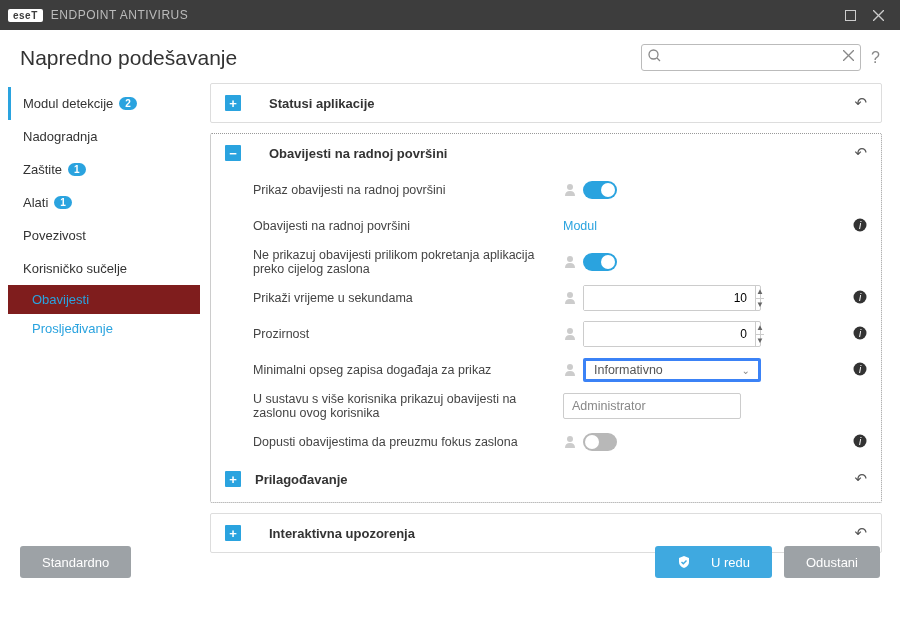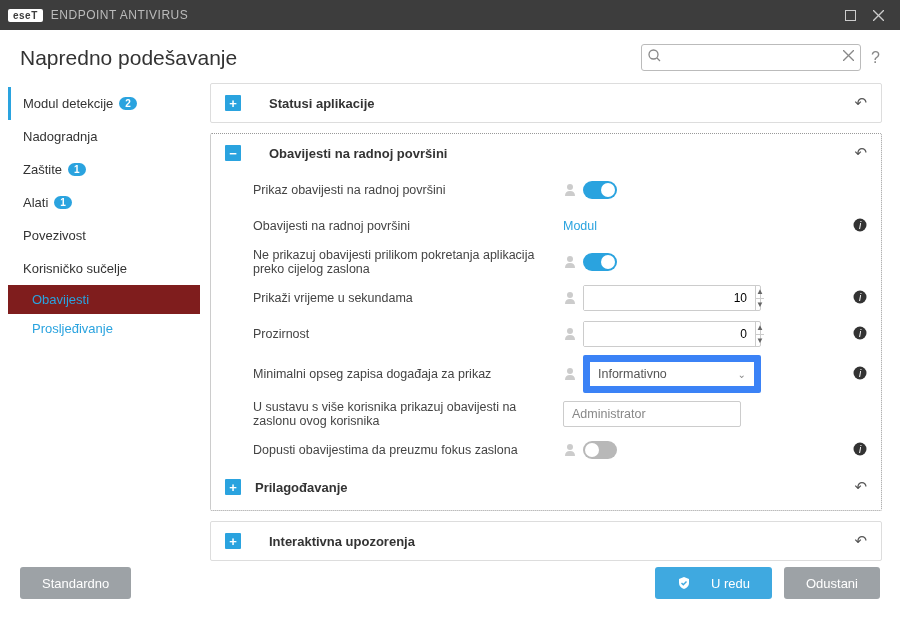--- a/index.html
+++ b/index.html
@@ -53,30 +53,30 @@
 .toggle.off .knob { left: 2px; }
 
 .link-val { color: #2aa3df; font-size: 12.5px; cursor: pointer; }
 
 .spinner { display: flex; align-items: stretch; width: 178px; border: 1px solid #ccc; border-radius: 2px; height: 26px; }
 .spinner input { flex: 1; border: none; text-align: right; padding: 0 8px; font-size: 12px; outline: none; }
 .spin-btns { display: flex; flex-direction: column; border-left: 1px solid #ccc; width: 18px; }
 .spin-btn { flex: 1; display: flex; align-items: center; justify-content: center; font-size: 8px; color: #666; cursor: pointer; }
 .spin-btn:first-child { border-bottom: 1px solid #ccc; }
 
-.dropdown { width: 178px; height: 38px; border: 7px solid #3b82f6; border-radius: 2px; display: flex; align-items: center; padding: 0 8px; font-size: 12.5px; color: #555; cursor: pointer; }
+.dropdown { width: 178px; height: 24px; border: 3px solid #3b82f6; border-radius: 2px; display: flex; align-items: center; padding: 0 8px; font-size: 12.5px; color: #555; cursor: pointer; }
 .dropdown .dd-caret { margin-left: auto; font-size: 10px; color: #888; }
 
 .textinput { width: 178px; height: 26px; border: 1px solid #ccc; border-radius: 2px; padding: 0 8px; font-size: 12.5px; color: #888; }
 
 .subsec { display: flex; align-items: center; padding: 10px 0 10px 0; margin-left: -28px; }
 .subsec .sec-toggle { margin-left: 0; }
 .subsec .sec-title { font-weight: 600; }
 
-.footer { position: absolute; bottom: 8px; left: 0; right: 0; height: 58px; display: flex; align-items: center; padding: 0 20px; }
+.footer { position: absolute; bottom: 16px; left: 0; right: 0; height: 58px; display: flex; padding: 0 20px; }
 .btn { height: 32px; padding: 0 22px; border: none; border-radius: 3px; font-size: 13px; cursor: pointer; display: flex; align-items: center; }
 .btn-gray { background: #9da2a6; color: #fff; }
 .btn-primary { background: #3fa9e0; color: #fff; gap: 16px; }
 .btn-primary svg { margin-right: 4px; }
 .ft-spacer { flex: 1; }
 .btn + .btn { margin-left: 12px; }
 </style>
 </head>
 <body>
 

